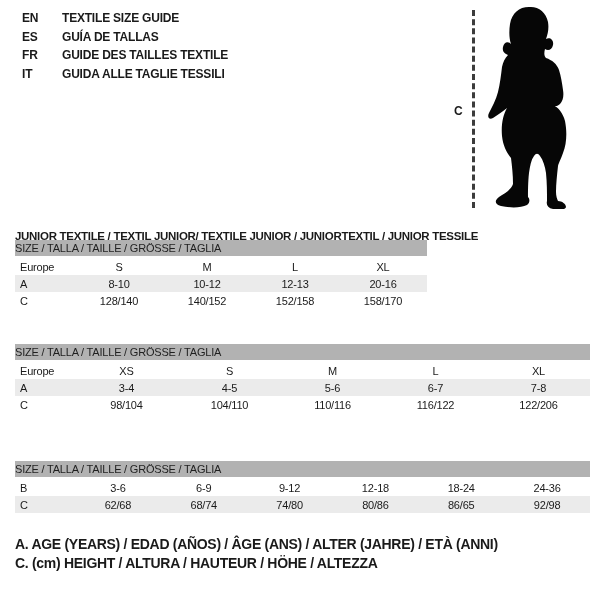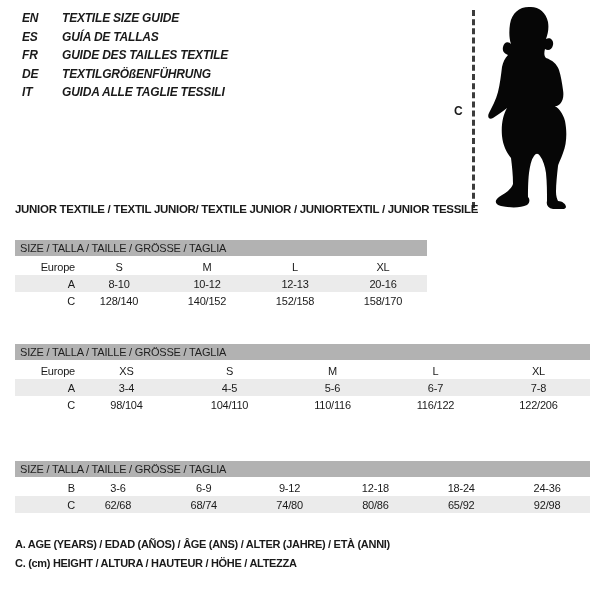--- a/index.html
+++ b/index.html
@@ -5,76 +5,72 @@
   html, body { margin: 0; padding: 0; }
   body {
     width: 600px; height: 600px;
     background: #ffffff;
     font-family: "Liberation Sans", sans-serif;
     color: #1a1a1a;
   }
   .sheet { position: relative; width: 600px; height: 600px; background: #fff; overflow: hidden; }
 
   
-  .lang-block { position: absolute; top: 9px; left: 22px; font-weight: bold; font-size: 12px; line-height: 18.5px; letter-spacing: -0.2px; font-style: italic; }
+  .lang-block { position: absolute; top: 9px; left: 22px; font-weight: bold; font-size: 12px; line-height: 18.5px; letter-spacing: -0.2px; }
   .lang-row { display: flex; white-space: nowrap; }
   .lang-code { width: 40px; flex: 0 0 40px; }
 
   
   .dash-line { position: absolute; left: 472px; top: 10px; height: 198px; width: 0; border-left: 3px dashed #3c3c3c; }
   .c-label { position: absolute; left: 454px; top: 104px; font-weight: bold; font-size: 12px; }
   .baby-figure { position: absolute; left: 486px; top: 3px; }
 
   
   .section-title { position: absolute; left: 15px; font-weight: bold; font-size: 11.5px; letter-spacing: -0.3px; white-space: nowrap; }
-  #t1-title { top: 203px; }
+  #t1-title { top: 230px; }
   #t2-title { top: 320px; }
   #t3-title { top: 421px; line-height: 16px; }
   .subscript { font-size: 8px; vertical-align: -2px; }
 
   
   .table-group { position: absolute; left: 15px; }
   #group1 { top: 240px; width: 412px; }
   #group2 { top: 344px; width: 575px; }
   #group3 { top: 461px; width: 575px; }
   .size-bar {
     background: #b2b2b2; height: 16px; line-height: 16px;
-    font-size: 11px; padding-left: 5px; margin-bottom: 2px;
+    font-size: 11px; margin-bottom: 2px;
     letter-spacing: -0.2px; box-sizing: border-box; color: #1f1f1f;
     white-space: nowrap; overflow: hidden;
   }
   table.size-table { width: 100%; border-collapse: collapse; table-layout: fixed; }
   .size-table td { font-size: 11px; height: 17px; text-align: center; padding: 0; letter-spacing: -0.2px; }
-  .size-table td.label-cell { width: 55px; text-align: right; padding-left: 5px; }
+  .size-table td.label-cell { width: 55px; text-align: left; padding-left: 5px; }
   tr.shaded { background: #ebebeb; }
 
   
-  .footnotes { position: absolute; left: 15px; top: 535px; font-weight: bold; font-size: 11px; line-height: 18.5px; letter-spacing: -0.3px; white-space: nowrap; }
+  .footnotes { position: absolute; left: 15px; top: 535px; font-weight: bold; font-size: 14px; line-height: 18.5px; letter-spacing: -0.3px; white-space: nowrap; }
 </style>
 </head>
 <body>
 
 <div class="sheet">
 
   <div class="lang-block">
     <div class="lang-row">
       <span class="lang-code">EN</span>
       <span class="lang-title">TEXTILE SIZE GUIDE</span>
     </div>
     <div class="lang-row">
       <span class="lang-code">ES</span>
       <span class="lang-title">GUÍA DE TALLAS</span>
     </div>
     <div class="lang-row">
       <span class="lang-code">FR</span>
       <span class="lang-title">GUIDE DES TAILLES TEXTILE</span>
-    </div>
-    <div class="lang-row">
-      <span class="lang-code">DE</span>
-      <span class="lang-title">TEXTILGRÖßENFÜHRUNG</span>
     </div>
     <div class="lang-row">
       <span class="lang-code">IT</span>
       <span class="lang-title">GUIDA ALLE TAGLIE TESSILI</span>
     </div>
   </div>
 
   <div class="dash-line"></div>
   <div class="c-label">C</div>
   <svg class="baby-figure" width="110" height="206" viewBox="0 0 110 206" xmlns="http://www.w3.org/2000/svg">
@@ -195,21 +191,21 @@
           <td>12-18</td>
           <td>18-24</td>
           <td>24-36</td>
         </tr>
         <tr class="shaded">
           <td class="label-cell">C</td>
           <td>62/68</td>
           <td>68/74</td>
           <td>74/80</td>
           <td>80/86</td>
-          <td>65/92</td>
+          <td>86/65</td>
           <td>92/98</td>
         </tr>
       </tbody>
     </table>
   </div>
 
   <div class="footnotes">
     <div>A. AGE (YEARS) / EDAD (AÑOS) / ÂGE (ANS) / ALTER (JAHRE) / ETÀ (ANNI)</div>
     <div>C. (cm) HEIGHT / ALTURA / HAUTEUR / HÖHE / ALTEZZA</div>
   </div>

